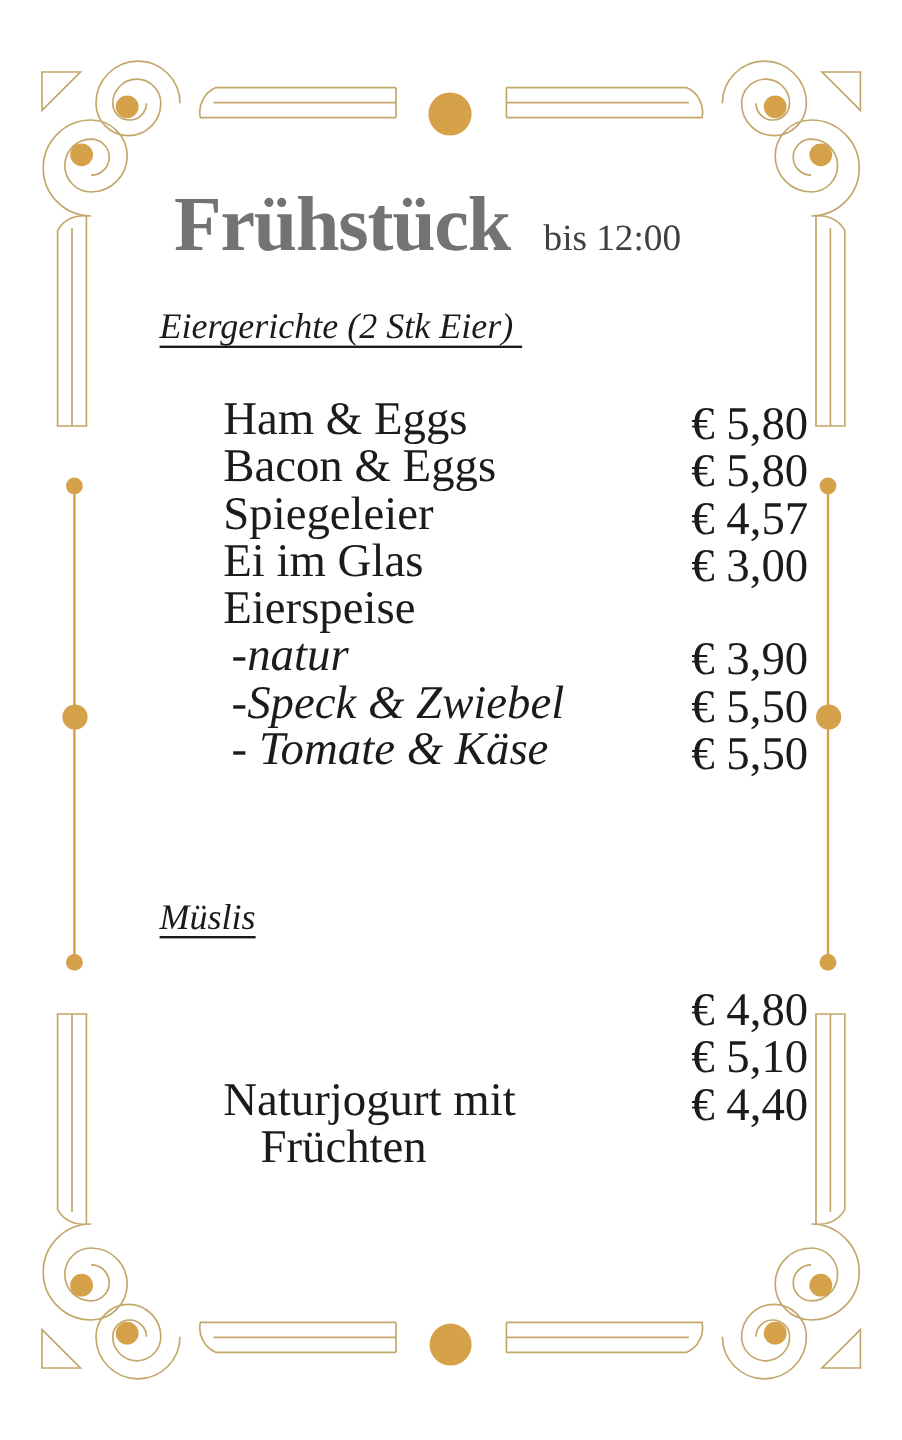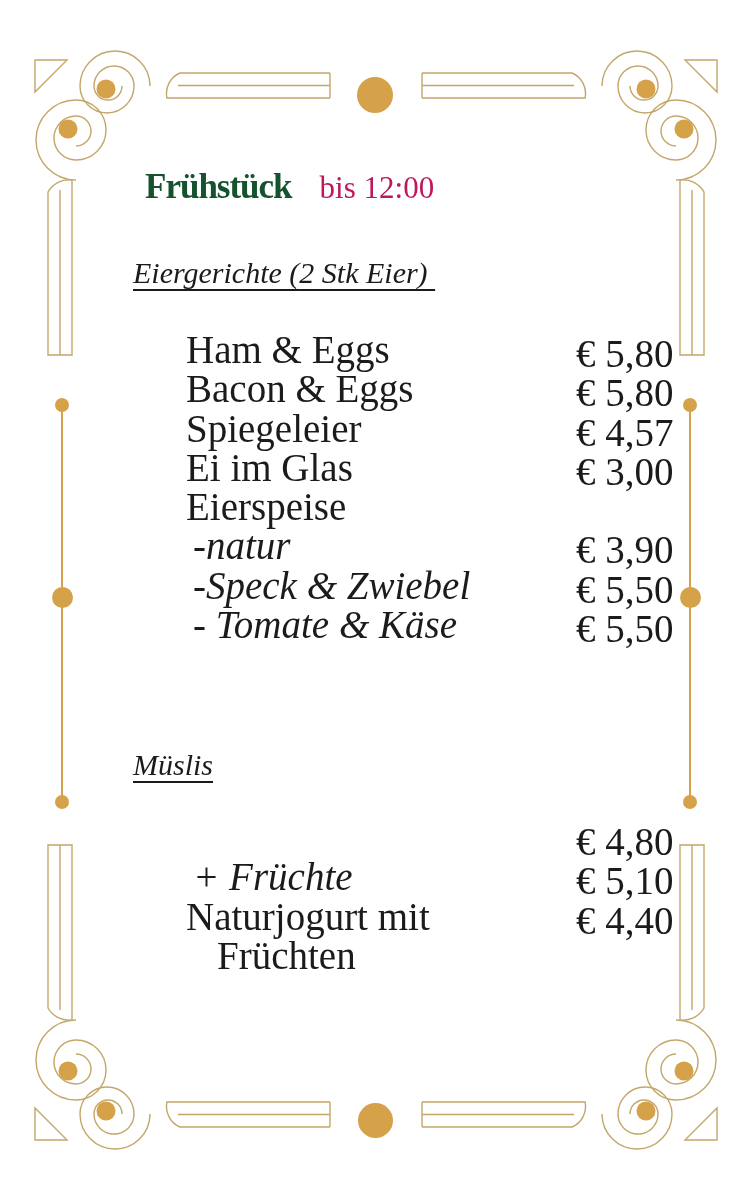--- a/index.html
+++ b/index.html
@@ -40,24 +40,24 @@
   .right .d1{left:-6px;top:-7px;}
   .right .d2{left:-9.5px;top:182px;}
   .right .d3{left:-6px;top:390px;}
   .side-line .side-dot{position:absolute;}
   
   .title-row{
     position:absolute;left:145px;top:156px;
     display:flex;align-items:baseline;white-space:nowrap;
   }
   .title{
-    font-size:35px;font-weight:700;letter-spacing:-1px;
-    line-height:62px;color:#14532d;
+    font-size:65px;font-weight:700;letter-spacing:-1px;
+    line-height:62px;color:#737373;
   }
-  .subtitle{font-size:31px;margin-left:28px;color:#be185d;}
+  .subtitle{font-size:31px;margin-left:28px;color:#404040;}
   .section-heading{
     position:absolute;left:115px;
     font-size:30px;font-style:italic;
     text-decoration:underline;
     text-underline-offset:6px;
     text-decoration-thickness:1.5px;
     white-space:pre;
     margin-left:18px;
   }
   #heading-1{top:256px;}
@@ -138,16 +138,16 @@
     <div class="row"><span class="iname">Ei im Glas</span><span class="iprice">€ 3,00</span></div>
     <div class="row"><span class="iname">Eierspeise</span><span class="iprice"></span></div>
     <div class="row"><span class="iname ind-1">-natur</span><span class="iprice">€ 3,90</span></div>
     <div class="row"><span class="iname ind-1">-Speck &amp; Zwiebel</span><span class="iprice">€ 5,50</span></div>
     <div class="row"><span class="iname ind-1">- Tomate &amp; Käse</span><span class="iprice">€ 5,50</span></div>
   </div>
 
 <div class="section-heading" id="heading-2">Müslis</div>
 <div class="items" id="items-2">
     <div class="row"><span class="iprice">€ 4,80</span></div>
-    <div class="row"><span class="iname ind-1">+ Früchte</span><span class="iprice">€ 5,10</span></div>
+    <div class="row"><span class="iprice">€ 5,10</span></div>
     <div class="row"><span class="iname">Naturjogurt mit</span><span class="iprice">€ 4,40</span></div>
     <div class="row"><span class="iname ind-2">Früchten</span><span class="iprice"></span></div>
   </div>
 
 </body></html>

